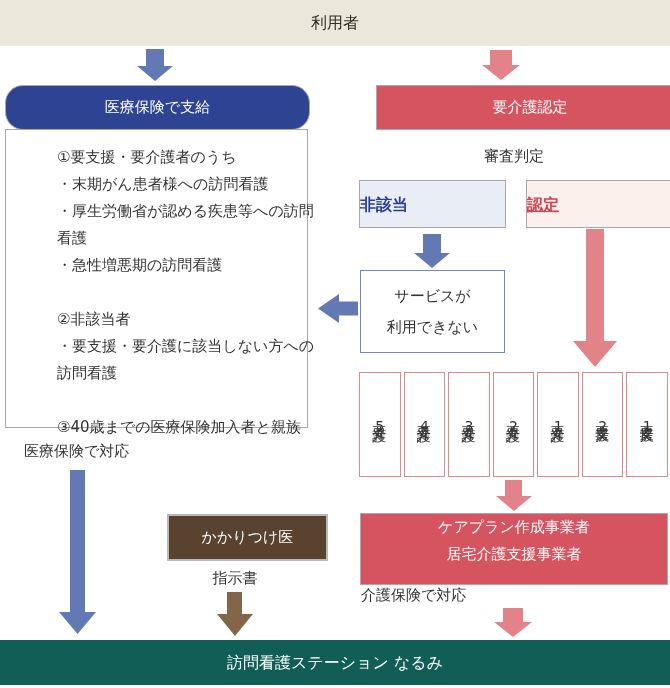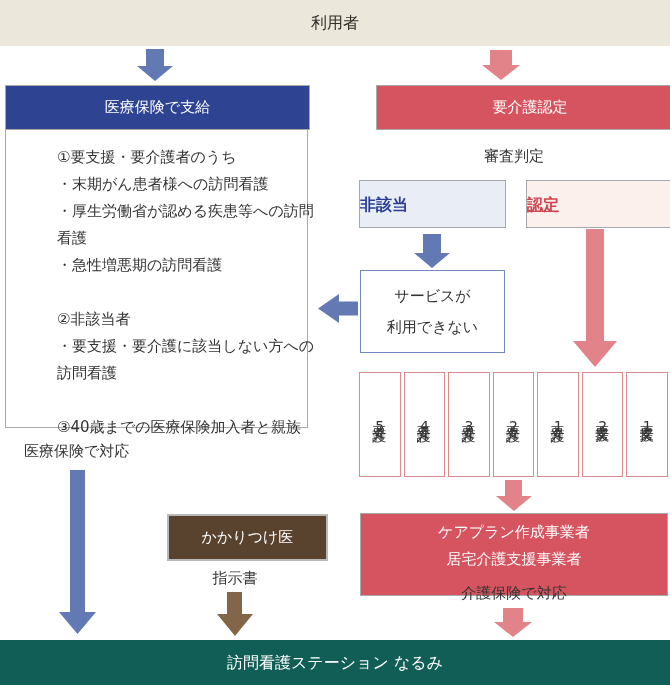--- a/index.html
+++ b/index.html
@@ -7,54 +7,54 @@
   #canvas{position:relative;width:670px;height:688px;background:#fff;overflow:hidden;}
 
   .abs{position:absolute;}
 
   
   .user-bar{left:0;top:0;width:670px;height:46px;background:var(--beige);
     text-align:center;line-height:46px;font-size:16px;color:#332f28;}
 
   
   .hdr{height:43px;line-height:43px;text-align:center;font-size:15px;color:#fff;border:1px solid var(--border_gray);}
-  .hdr-blue{left:5px;top:85px;width:303px;background:var(--blue);}
+  .hdr-blue{left:5px;top:85px;width:303px;background:var(--blue);border-radius:18px;}
   .hdr-red{left:360px;top:85px;width:306px;background:var(--red);margin-left:16px;}
 
   
   .detail-box{left:5px;top:129px;width:303px;height:299px;background:#fff;
     border:1px solid var(--border_gray);box-sizing:border-box;padding:14px 0 0 14px;}
   .m-line{height:27px;line-height:27px;font-size:15px;white-space:nowrap;margin-left:37px;}
 
   .plain-label{font-size:15px;line-height:18px;}
   .lbl-medical-response{left:24px;top:442px;}
   .lbl-judgment{left:361px;top:147px;width:306px;text-align:center;font-family:Liberation Serif, serif;}
   .lbl-shijisho{left:185px;top:569px;width:100px;text-align:center;}
-  .lbl-kaigo-response{left:361px;top:586px;width:306px;text-align:center;font-family:Liberation Mono, monospace;}
+  .lbl-kaigo-response{left:361px;top:586px;width:306px;}
 
   
   .result-box{height:48px;line-height:48px;font-size:16px;font-weight:bold;
     border:1px solid #a7a7ad;box-sizing:border-box;}
   .box-hantou{left:359px;top:180px;width:147px;background:var(--hantou_bg);color:var(--hantou_text);}
   .box-nintei{left:526px;top:180px;width:148px;background:var(--nintei_bg);color:var(--nintei_text);text-decoration:underline;}
 
   
   .service-box{left:360px;top:270px;width:145px;height:83px;background:#fff;
     border:1px solid var(--service_border);box-sizing:border-box;text-align:center;padding-top:10px;}
   .service-box div{font-size:15px;line-height:31px;}
 
   
   .care-row{left:359px;top:372px;width:309px;height:105px;display:flex;gap:3px;}
   .care-cell{flex:1;border:1px solid var(--care_border);background:#fff;box-sizing:border-box;
     display:flex;align-items:center;justify-content:center;}
   .care-cell span{writing-mode:vertical-rl;text-orientation:upright;font-size:14px;letter-spacing:1px;line-height:1;}
 
   
-  .plan-box{left:360px;top:513px;width:308px;height:83px;background:var(--red);
-    border:1px solid var(--border_gray);box-sizing:border-box;color:#fff;text-align:center;padding-top:5px;}
+  .plan-box{left:360px;top:513px;width:308px;height:72px;background:var(--red);
+    border:1px solid var(--border_gray);box-sizing:border-box;color:#fff;text-align:center;}
   .plan-box div{font-size:15px;line-height:27px;}
 
   
   .doctor-box{left:154px;top:514px;width:161px;height:47px;background:var(--brown);
     border:2px solid #b9b9b9;box-sizing:border-box;color:#fff;text-align:center;line-height:43px;font-size:15px;margin-left:13px;}
 
   
   .station-bar{left:0;top:640px;width:670px;height:45px;background:var(--teal);
     color:#fff;text-align:center;line-height:45px;font-size:16px;}
 

